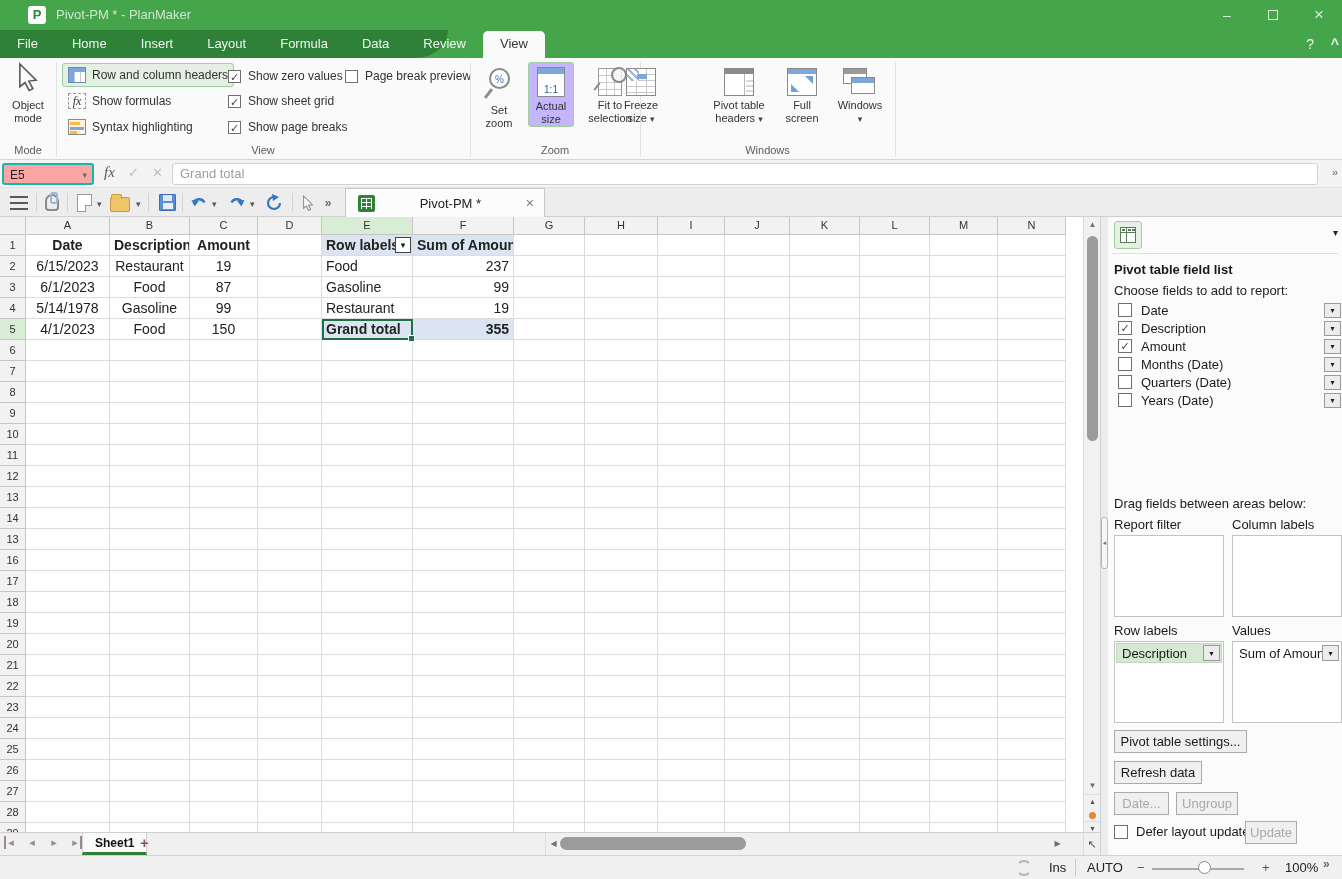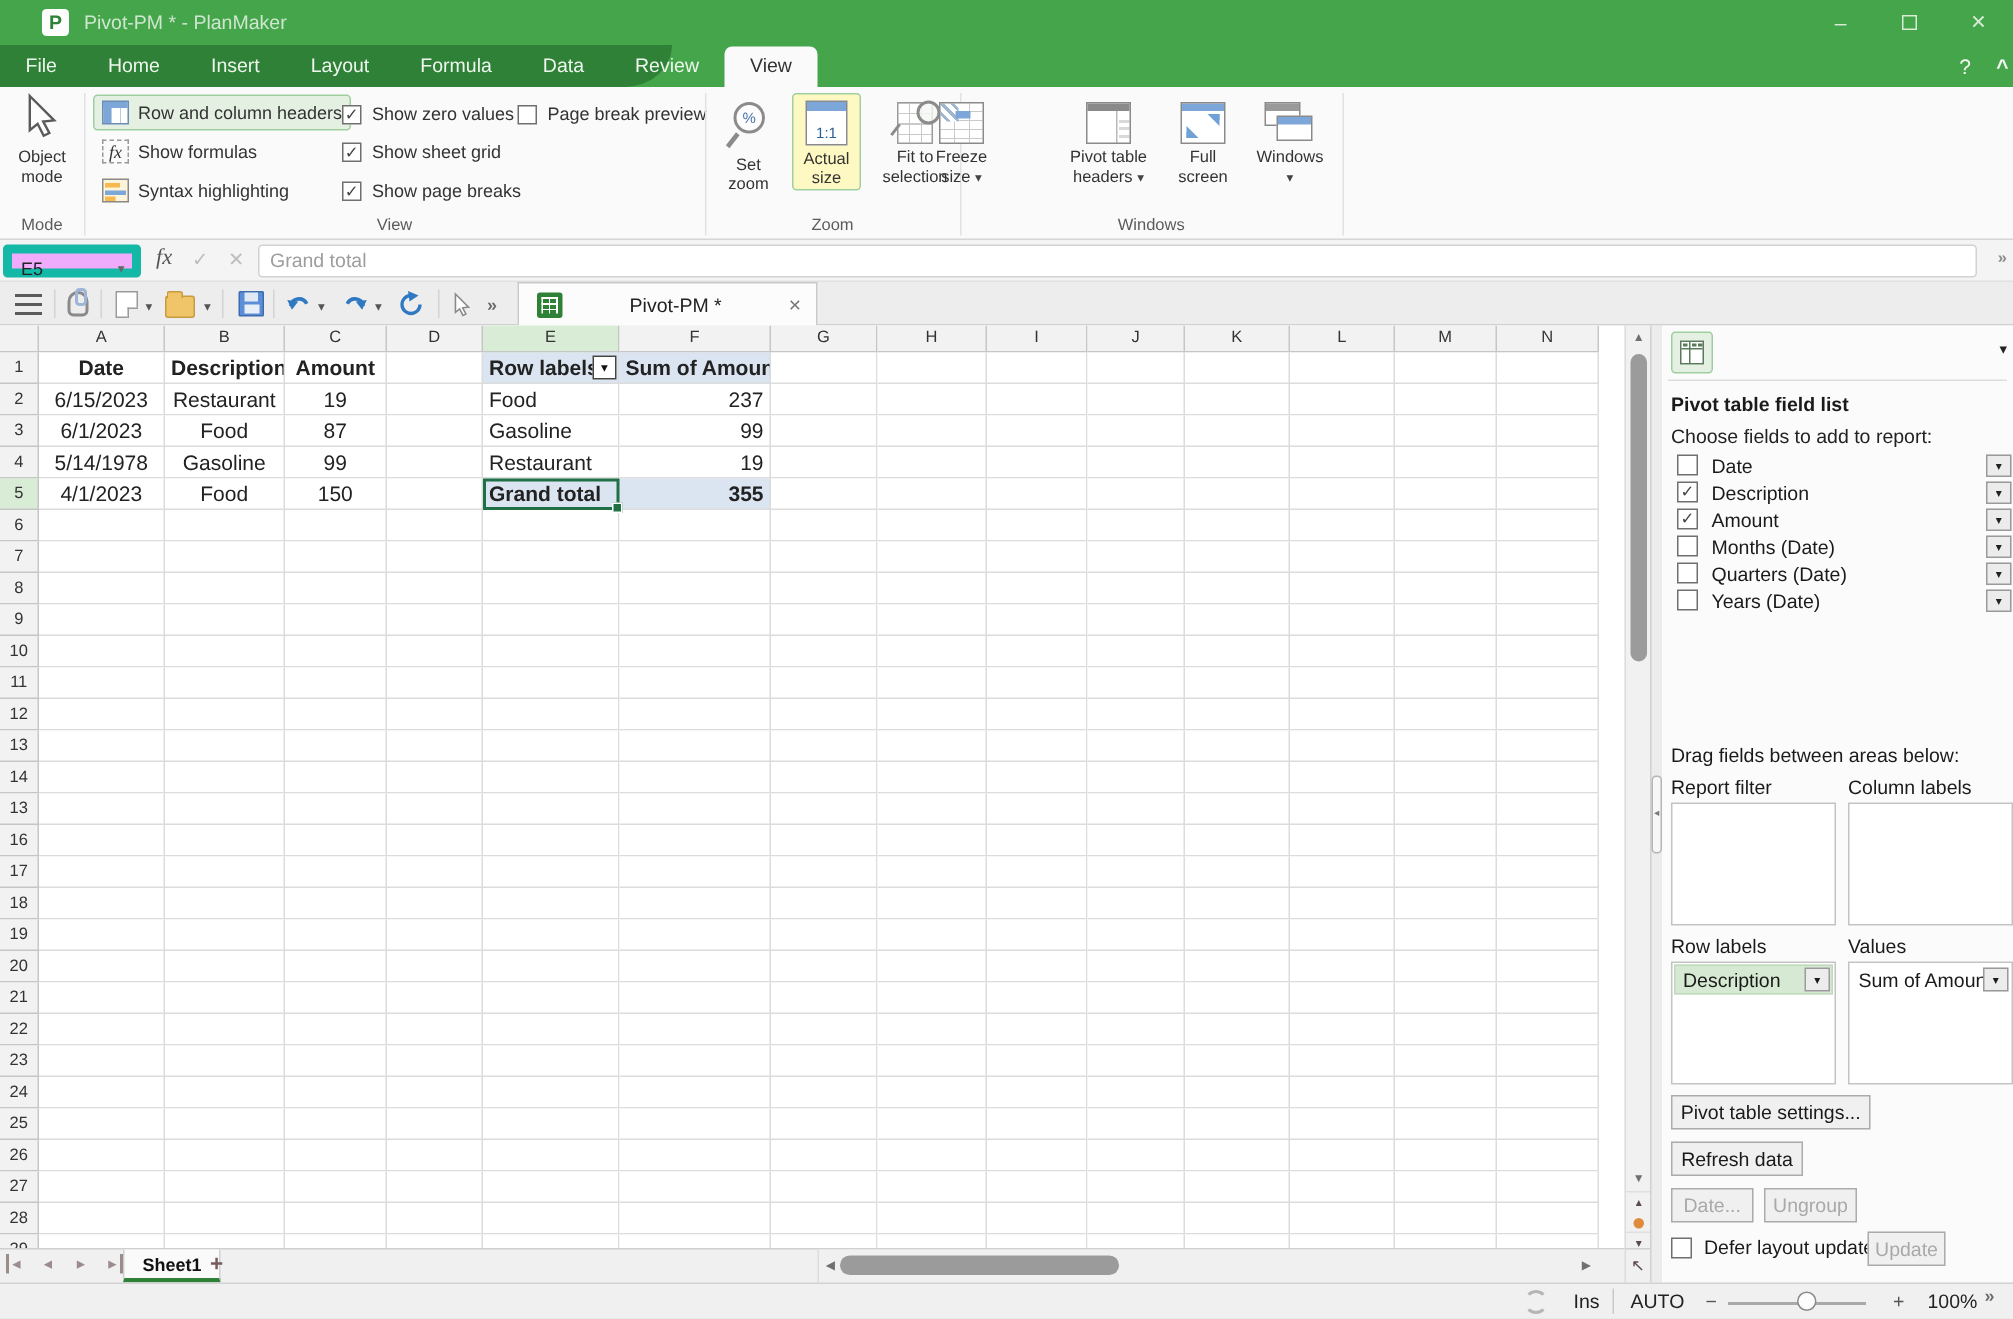--- a/index.html
+++ b/index.html
@@ -29,21 +29,21 @@
   .ribbon{position:absolute;left:0;top:58px;width:1342px;height:102px;background:#fafafa;border-bottom:1px solid #d5d5d5}
   .rgroup-label{position:absolute;bottom:3px;font-size:11px;color:#5b5b5b;text-align:center}
   .rsep{position:absolute;top:4px;bottom:2px;width:1px;background:#e2e2e2}
   .objmode{position:absolute;left:4px;top:4px;width:48px;height:76px;text-align:center}
   .objmode .lbl{font-size:11px;color:#333;line-height:13px;margin-top:4px}
   .rbtn{position:absolute;display:flex;align-items:center;height:24px;padding:0 5px;border:1px solid transparent;border-radius:3px;font-size:12px;color:#333;gap:6px;white-space:nowrap}
   .rbtn.hl{background:#e4f1e2;border-color:#9fcf9f}
   .rcheck{position:absolute;display:flex;align-items:center;gap:7px;font-size:12px;color:#333;height:18px}
   .cbx{width:13px;height:13px;border:1px solid #6f6f6f;background:#fff;font-size:11px;line-height:12px;text-align:center;color:#444;flex:none}
   .bigbtn{position:absolute;top:4px;text-align:center;font-size:11px;color:#333;border:1px solid transparent;border-radius:3px;padding-top:2px}
-  .bigbtn.hl{background:#fef9c3;border-color:#9fcf9f}
+  .bigbtn.hl{background:#c4b5fd;border-color:#9fcf9f}
   .bigbtn .lbl{line-height:13px;margin-top:3px}
   .dropcaret{font-size:9px;color:#444}
 
   
   .ic-table{width:18px;height:16px;border:1px solid #6b8cb5;background:
      linear-gradient(#7da7d8,#7da7d8) 0 0/100% 4px no-repeat,
      linear-gradient(#7da7d8,#7da7d8) 0 0/5px 100% no-repeat,
      repeating-linear-gradient(to right,#fff 0 5px,#b9cbe2 5px 6px),
      repeating-linear-gradient(#fff 0 4px,#b9cbe2 4px 5px);flex:none}
   .ic-fx{width:18px;height:16px;border:1px dashed #9a9a9a;color:#333;font-style:italic;font-family:"Liberation Serif",serif;
@@ -75,21 +75,21 @@
   .ic-fullscr{width:30px;height:28px;margin:3px auto 0;border:1px solid #8a8a8a;background:
      linear-gradient(#7da7d8,#7da7d8) 0 0/100% 5px no-repeat,#fff;position:relative}
   .ic-fullscr::before{content:"";position:absolute;right:3px;top:7px;border:4px solid transparent;border-top-color:#6fa0d6;border-right-color:#6fa0d6}
   .ic-fullscr::after{content:"";position:absolute;left:3px;bottom:3px;border:4px solid transparent;border-bottom-color:#6fa0d6;border-left-color:#6fa0d6}
   .ic-windows{width:34px;height:28px;margin:3px auto 0;position:relative}
   .ic-windows .w1{position:absolute;left:0;top:0;width:24px;height:16px;border:1px solid #8a8a8a;background:linear-gradient(#9a9a9a,#9a9a9a) 0 0/100% 5px no-repeat,#fff}
   .ic-windows .w2{position:absolute;left:8px;top:9px;width:24px;height:17px;border:1px solid #8a8a8a;background:linear-gradient(#7da7d8,#7da7d8) 0 0/100% 5px no-repeat,#fff}
 
   
   .fbar{position:absolute;left:0;top:160px;width:1342px;height:28px;background:#f4f4f4;border-bottom:1px solid #e0e0e0}
-  .namebox{position:absolute;left:2px;top:3px;width:92px;height:22px;background:#f0abfc;border:6px solid #14b8a6;border-radius:3px;
+  .namebox{position:absolute;left:2px;top:3px;width:92px;height:22px;background:#fca5a5;border:2px solid #14b8a6;border-radius:3px;
      font-size:12px;line-height:20px;padding:0 6px;color:#222}
   .namebox .dd{position:absolute;right:5px;top:0;color:#666;font-size:9px;line-height:20px}
   .fxi{position:absolute;left:104px;top:4px;font-family:"Liberation Serif",serif;font-style:italic;font-size:15px;color:#555}
   .fok{position:absolute;left:128px;top:5px;color:#bdbdbd;font-size:13px}
   .fcancel{position:absolute;left:152px;top:5px;color:#bdbdbd;font-size:13px}
   .finput{position:absolute;left:172px;top:3px;width:1146px;height:22px;background:#fff;border:1px solid #d2d2d2;border-radius:3px;
      font-size:13px;line-height:20px;padding:0 7px;color:#9d9d9d}
   .fmore{position:absolute;right:4px;top:6px;color:#8a8a8a;font-size:11px;font-weight:bold}
 
   

